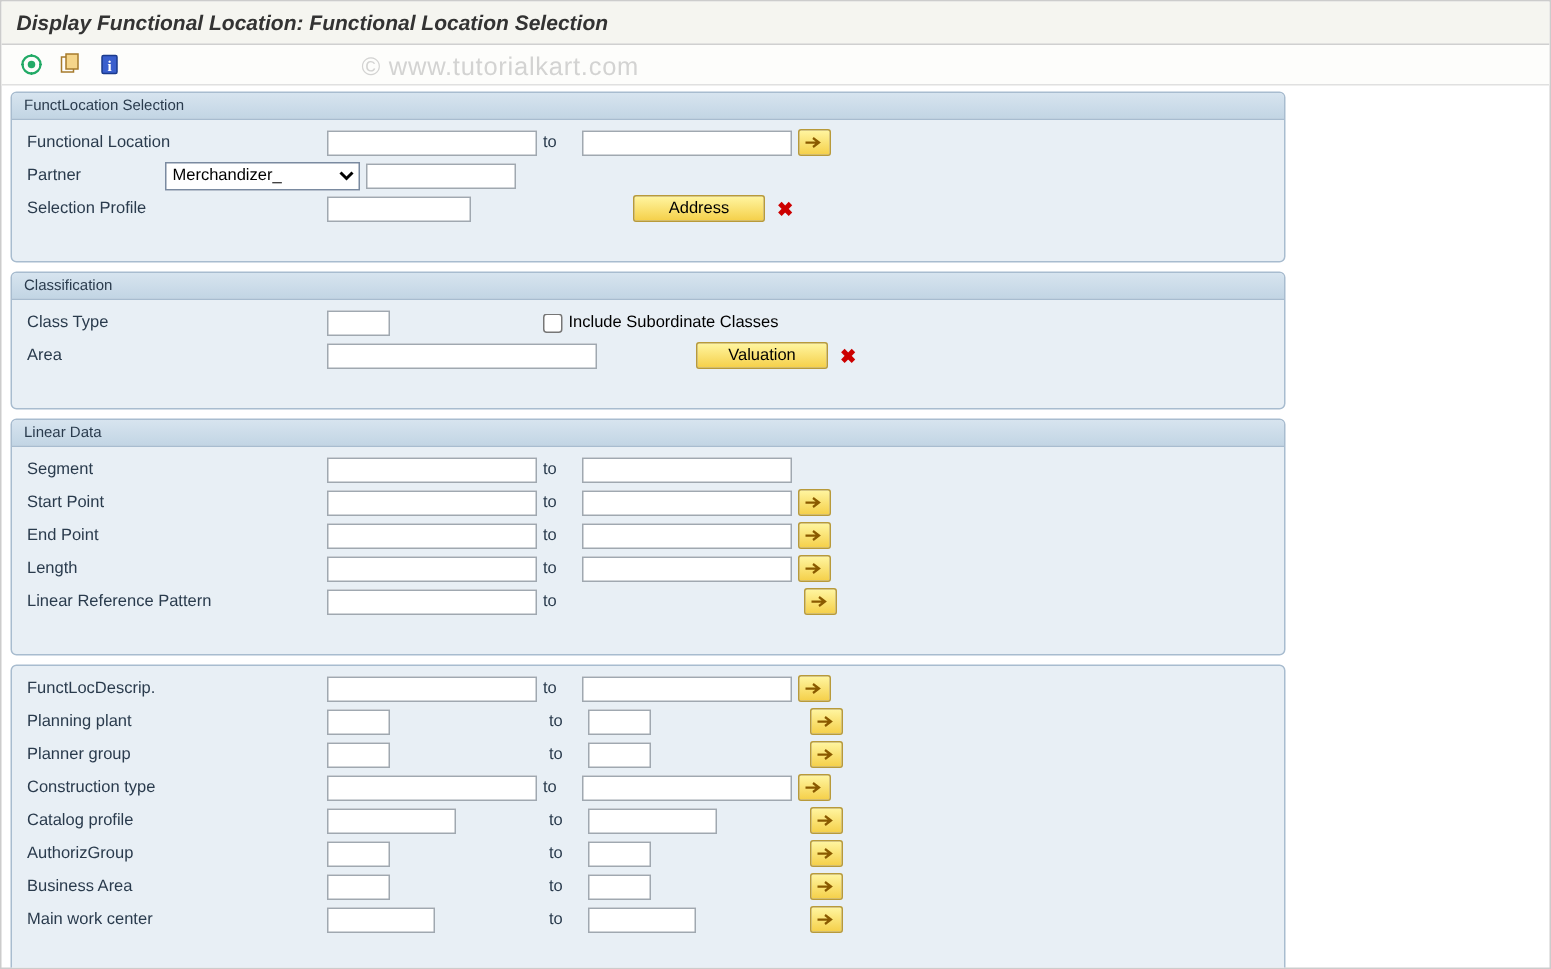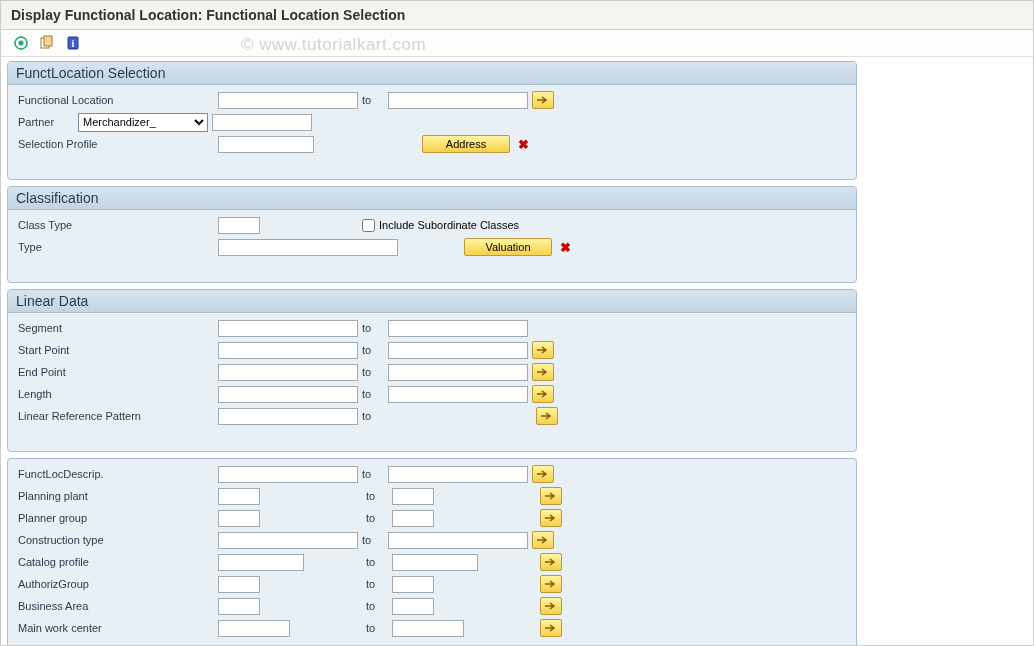--- a/index.html
+++ b/index.html
@@ -11,20 +11,21 @@
       height: 646px;
       overflow: hidden;
       position: relative;
       border: 1px solid #ccc;
     }
     .title-bar {
       background: #f5f5f0;
       padding: 6px 10px;
       border-bottom: 1px solid #d0d0d0;
       font-weight: bold;
+      font-style: italic;
       font-size: 14px;
       color: #333;
     }
     .toolbar {
       padding: 4px 10px;
       background: #fdfdfb;
       border-bottom: 1px solid #e0e0e0;
       display: flex;
       gap: 6px;
       align-items: center;
@@ -49,21 +50,21 @@
       border: 1px solid #a8bccf;
       border-radius: 4px;
       margin-bottom: 6px;
       background: #e8eff5;
       overflow: hidden;
     }
     .group-header {
       background: linear-gradient(to bottom, #d7e4ef, #c2d5e4);
       border-bottom: 1px solid #a8bccf;
       padding: 3px 8px;
-      font-size: 14px;
+      font-size: 10px;
       color: #2a3b4d;
     }
     .group-body {
       padding: 4px 6px 24px 6px;
     }
     .row {
       display: flex;
       align-items: center;
       height: 22px;
       gap: 4px;
@@ -85,20 +86,21 @@
       padding: 1px 3px;
       font-size: 11px;
     }
     .w-wide { width: 140px; }
     .w-small { width: 42px; }
     select.dropdown {
       height: 19px;
       border: 1px solid #7a8aa0;
       background: #fff;
       font-size: 11px;
+      margin-left: 32px;
     }
     .w-drop { width: 130px; }
     .btn-yellow {
       display: inline-flex;
       align-items: center;
       justify-content: center;
       height: 18px;
       border: 1px solid #b89a3a;
       background: linear-gradient(to bottom, #fff5a0, #f5d04a);
       border-radius: 2px;
@@ -213,21 +215,21 @@
           <div class="label">Class Type</div>
           <div class="spacer-small"></div>
           <input class="text w-small" style="">
           <div style="width:94px;"></div>
           <div class="checkbox-wrap">
             <input type="checkbox" style="">
             <span>Include Subordinate Classes</span>
           </div>
         </div>
         <div class="row">
-          <div class="label">Type</div>
+          <div class="label">Area</div>
           <div class="spacer-small"></div>
           <input class="text" style="width: 180px;">
           <div style="width:58px;"></div>
           <span class="btn-yellow wide">Valuation</span>
           <span class="red-x">✖</span>
         </div>
       </div>
     </div>
 
     <div class="group">

